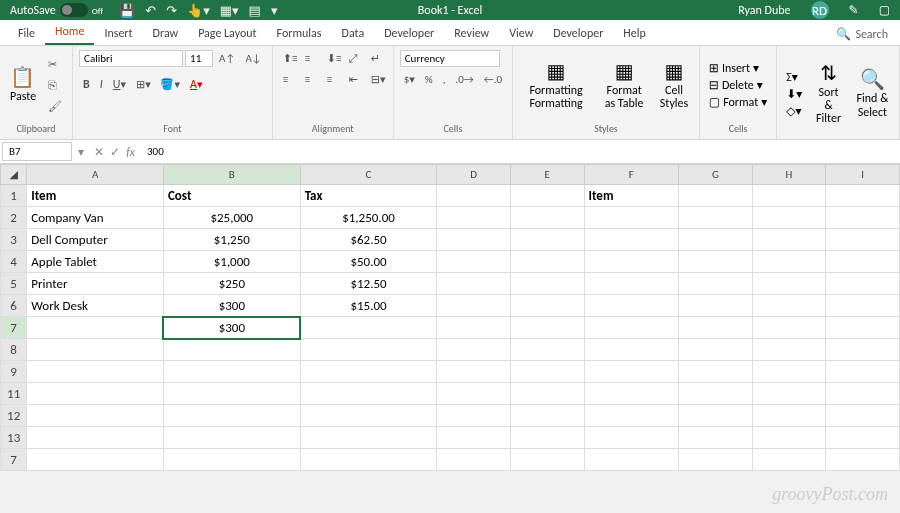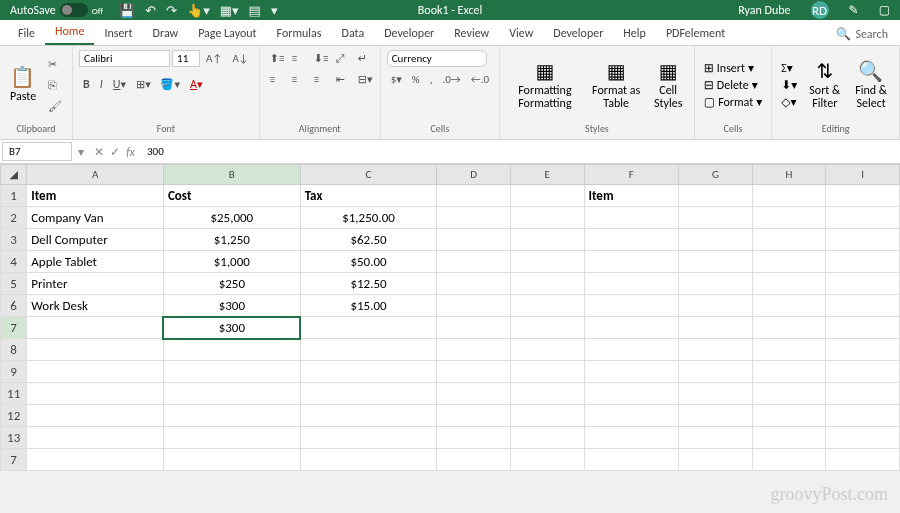--- a/index.html
+++ b/index.html
@@ -19,21 +19,21 @@
 .tab.active{color:#c2410c;border-bottom:2px solid #217346;font-weight:400}
 .search{margin-left:auto;padding:4px 12px;color:#666;display:flex;align-items:center;gap:4px}
 .ribbon{height:94px;background:#f3f3f3;border-bottom:1px solid #d4d4d4;display:flex}
 .group{border-right:1px solid #ddd;padding:4px 6px 2px;display:flex;flex-direction:column;justify-content:space-between}
 .group-label{font-size:10px;color:#666;text-align:center;padding:2px 0}
 .group-content{flex:1;display:flex;align-items:center;gap:4px}
 .vbtn{display:flex;flex-direction:column;align-items:center;padding:2px 4px;font-size:10px;gap:2px;text-align:center;line-height:1.1}
 .vbtn .ico{font-size:20px}
 .font-row{display:flex;align-items:center;gap:2px;margin-bottom:4px}
 .font-sel{border:1px solid #ccc;padding:1px 4px;font-size:11px;background:#fff}
-.fn{width:91px}
+.fn{width:104px}
 .fs{width:28px}
 .minibtn{padding:2px 4px;font-size:11px;color:#555;cursor:pointer}
 .align-grid{display:grid;grid-template-columns:repeat(5,20px);gap:2px}
 .cells-col{display:flex;flex-direction:column;gap:1px;font-size:11px}
 .cells-col div{display:flex;align-items:center;gap:3px;padding:1px 3px}
 .formula-bar{height:24px;background:#fff;border-bottom:1px solid #d4d4d4;display:flex;align-items:center}
 .namebox{width:70px;border:1px solid #ccc;padding:2px 6px;margin:2px;font-size:11px;background:#fff}
 .fx-btns{display:flex;gap:6px;padding:0 6px;color:#888;font-size:11px}
 .fx-input{flex:1;padding:2px 6px;font-size:11px;border:none}
 .grid-area{position:relative;background:#fff}
@@ -42,21 +42,21 @@
 .grid td{border:1px solid #ddd;height:22px;padding:0 4px;font-size:13px;font-family:Calibri}
 .colh{width:70px}
 .colA{width:130px}
 .colB,.colC{width:130px}
 .rowh{width:25px;background:#e6e6e6;text-align:center;font-size:11px;color:#444}
 .hdr{font-weight:700}
 .num{text-align:center}
 .selcol{background:#d3e5d3!important}
 .selrow{background:#d3e5d3!important}
 .selcell{border:2px solid #217346!important;position:relative}
-.watermark{position:absolute;bottom:8px;right:12px;color:#ccc;font-size:18px;font-family:Georgia}
+.watermark{position:absolute;bottom:8px;right:12px;font-style:italic;color:#ccc;font-size:18px;font-family:Georgia}
 </style>
 </head>
 <body>
 
 <div class="titlebar">
   <div class="left">
     <span class="autosave">
       <span>AutoSave</span>
       <span class="toggle"></span>
       <span style="font-size:9px">Off</span>
@@ -86,21 +86,20 @@
   <div class="tab">Insert</div>
   <div class="tab">Draw</div>
   <div class="tab">Page Layout</div>
   <div class="tab">Formulas</div>
   <div class="tab">Data</div>
   <div class="tab">Developer</div>
   <div class="tab">Review</div>
   <div class="tab">View</div>
   <div class="tab">Developer</div>
   <div class="tab">Help</div>
-  <div class="tab">PDFelement</div>
   <div class="search">
     <span>🔍</span>
     <span>Search</span>
   </div>
 </div>
 
 <div class="ribbon">
   <div class="group">
     <div class="group-content">
       <div class="vbtn">
@@ -151,21 +150,21 @@
         <span class="minibtn">≡</span>
         <span class="minibtn">⇤</span>
         <span class="minibtn">⊟▾</span>
       </div>
     </div>
     <div class="group-label">Alignment</div>
   </div>
 
   <div class="group">
     <div class="group-content" style="flex-direction:column;align-items:start">
-      <input class="font-sel" style="width: 100px; border-radius: 6px;" value="Currency">
+      <input class="font-sel" style="width: 100px;" value="Currency">
       <div class="font-row">
         <span class="minibtn">$▾</span>
         <span class="minibtn">%</span>
         <span class="minibtn">,</span>
         <span class="minibtn">.0→</span>
         <span class="minibtn">←.0</span>
       </div>
     </div>
     <div class="group-label">Cells</div>
   </div>
@@ -208,21 +207,20 @@
       </div>
       <div class="vbtn">
           <span class="ico">⇅</span>
           <span>Sort &amp; Filter</span>
         </div>
       <div class="vbtn">
           <span class="ico">🔍</span>
           <span>Find &amp; Select</span>
         </div>
     </div>
-    <div class="group-label">Editing</div>
   </div>
 </div>
 
 <div class="formula-bar">
   <input class="namebox" value="B7" style="">
   <span style="color:#888;padding:0 4px">▾</span>
   <div class="fx-btns">
     <span>✕</span>
     <span>✓</span>
     <span><i>fx</i></span>

